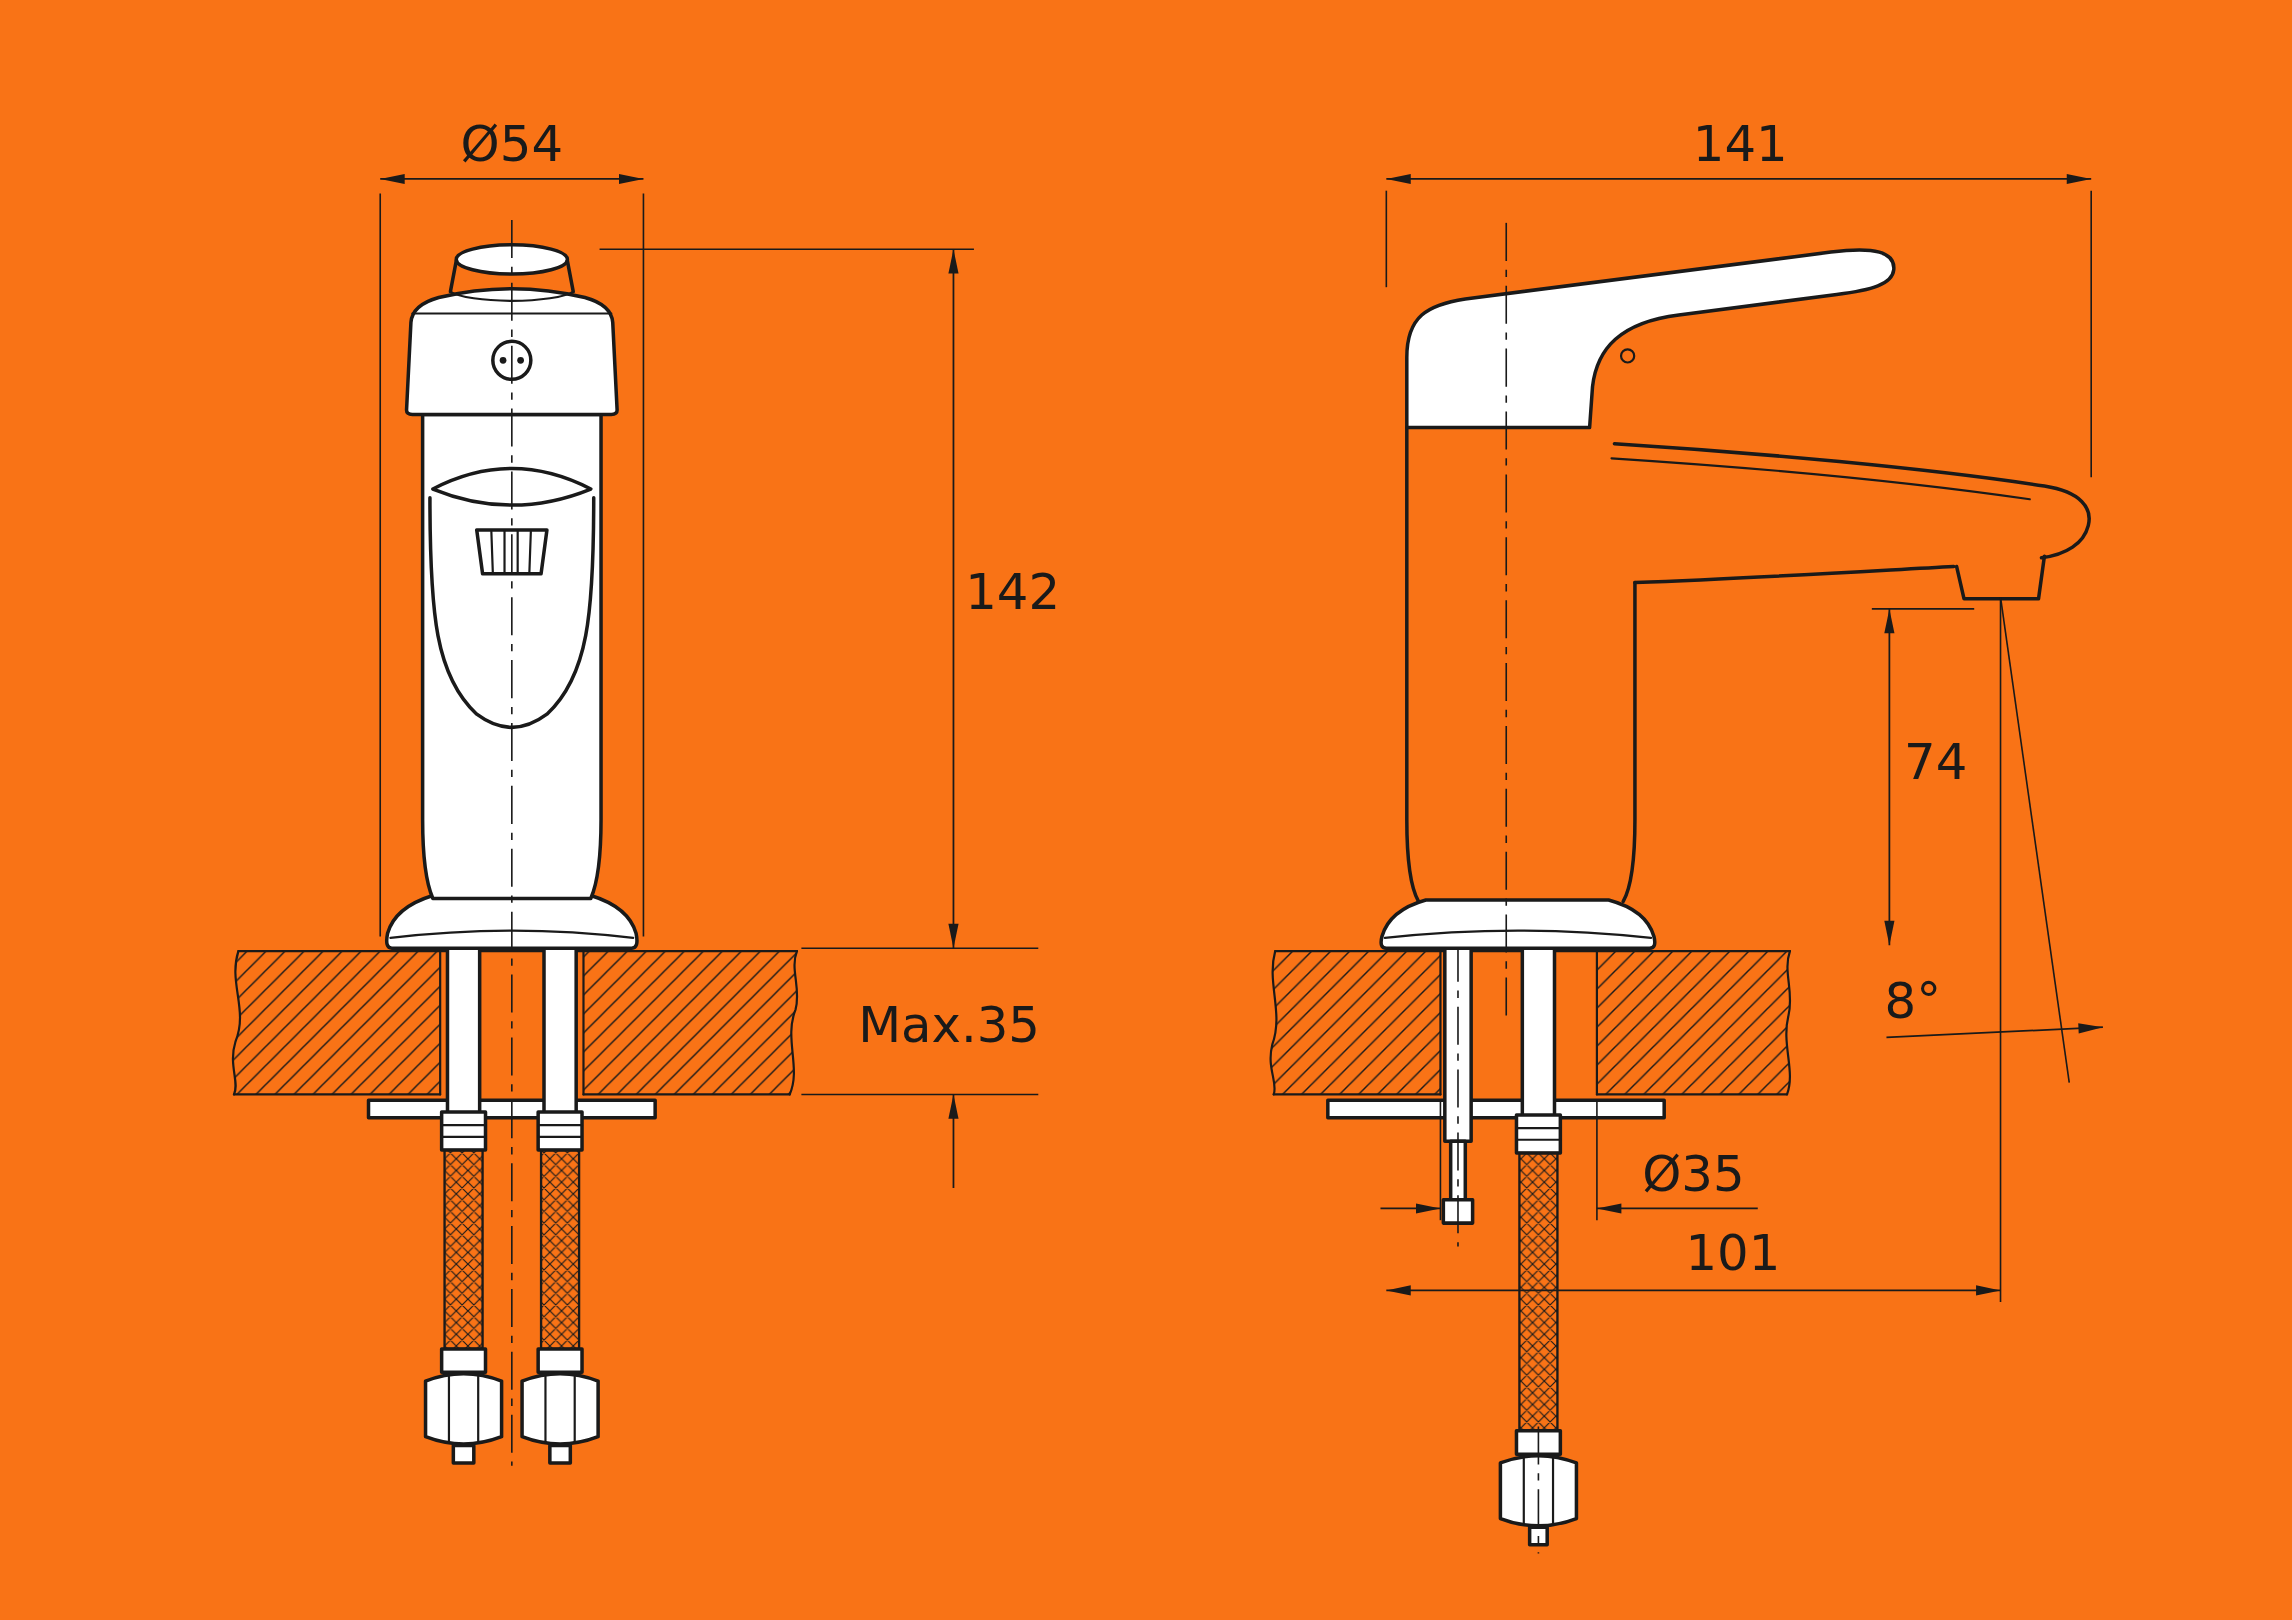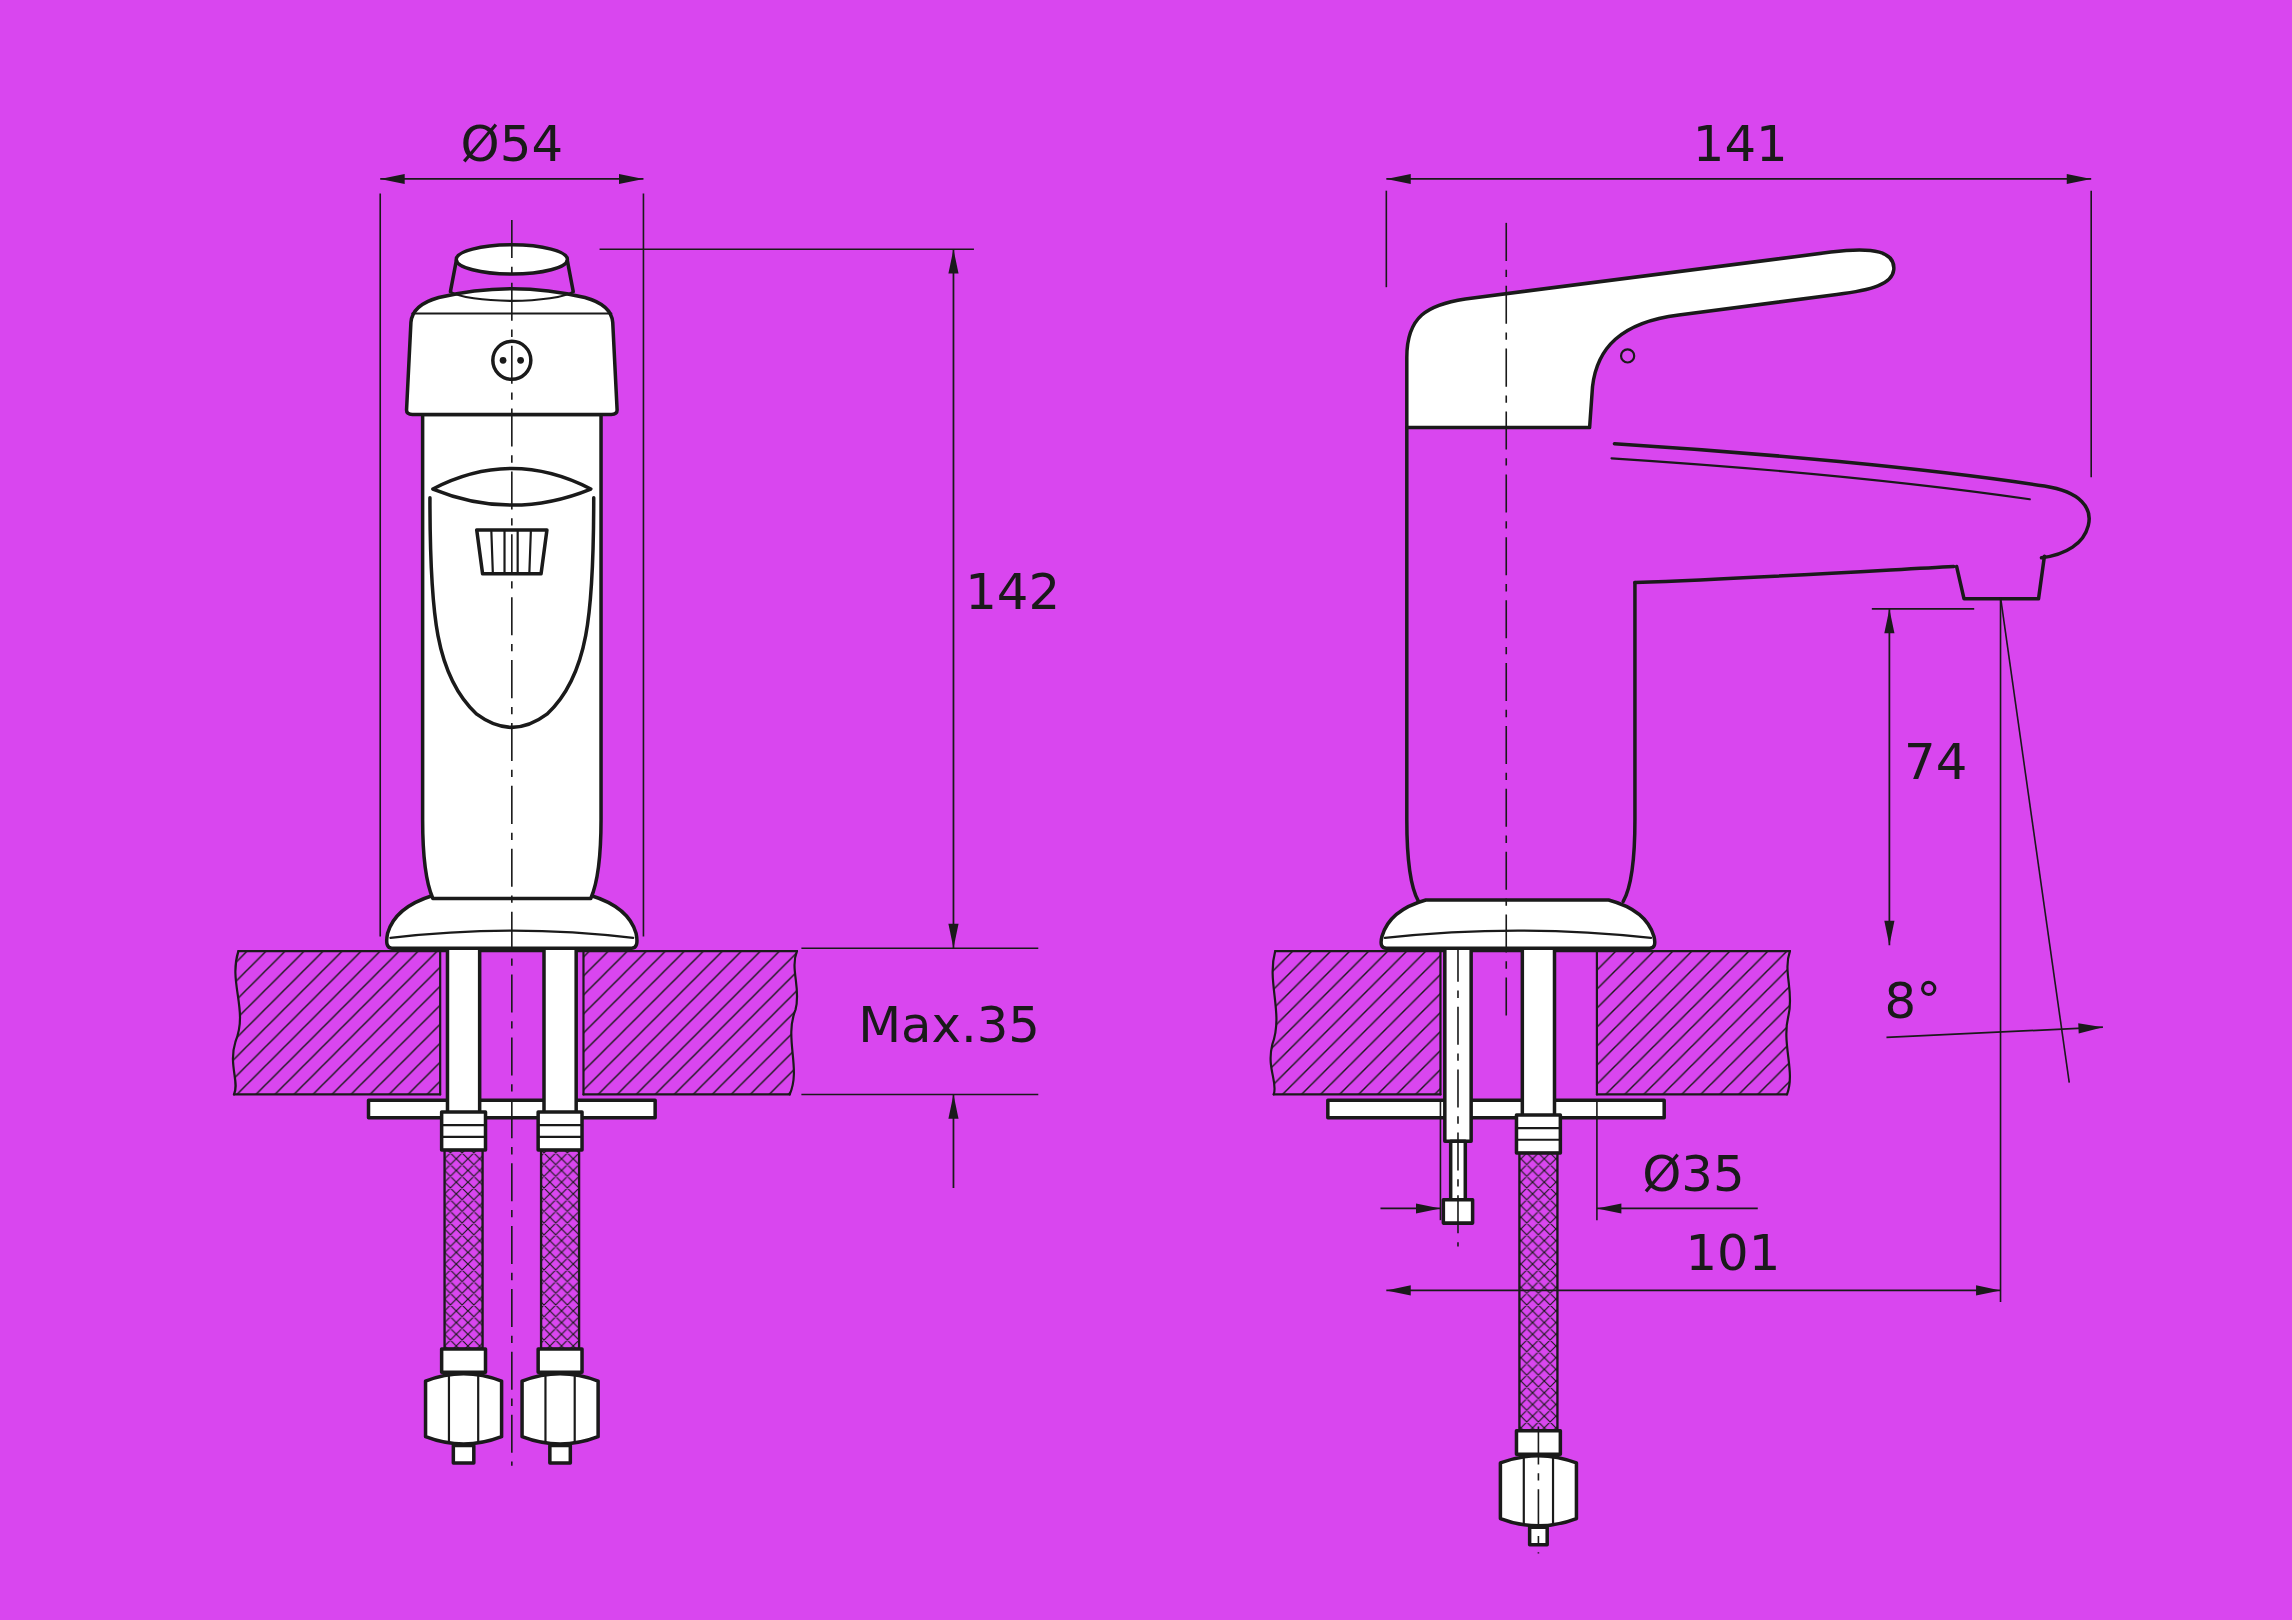--- a/index.html
+++ b/index.html
@@ -1,16 +1,16 @@
 <!DOCTYPE html>
 <html><head>
 <meta charset="utf-8">
 <style>
   html,body{margin:0;padding:0;background:#ffffff;}
-  .page{width:2293px;height:1620px;background:#d946ef;overflow:hidden;}
+  .page{width:2293px;height:1620px;background:#f97316;overflow:hidden;}
   svg{display:block;}
   text{font-family:"DejaVu Sans","Liberation Sans",sans-serif;fill:#1a1a1a;}
   .dim-label{font-size:34px;}
   .outline{stroke:#1a1a1a;stroke-width:2.4;fill:none;stroke-linecap:round;stroke-linejoin:round;}
   .outline-f{stroke:#1a1a1a;stroke-width:2.4;fill:#ffffff;stroke-linejoin:round;}
   .detail{stroke:#1a1a1a;stroke-width:1.5;fill:none;stroke-linecap:round;}
   .dim{stroke:#1a1a1a;stroke-width:1.2;fill:none;}
   .ext{stroke:#1a1a1a;stroke-width:1.1;fill:none;}
   .cl{stroke:#1a1a1a;stroke-width:1.1;fill:none;stroke-dasharray:26 6 5 6;}
   .hatchfill{fill:url(#hatch);stroke:none;}

